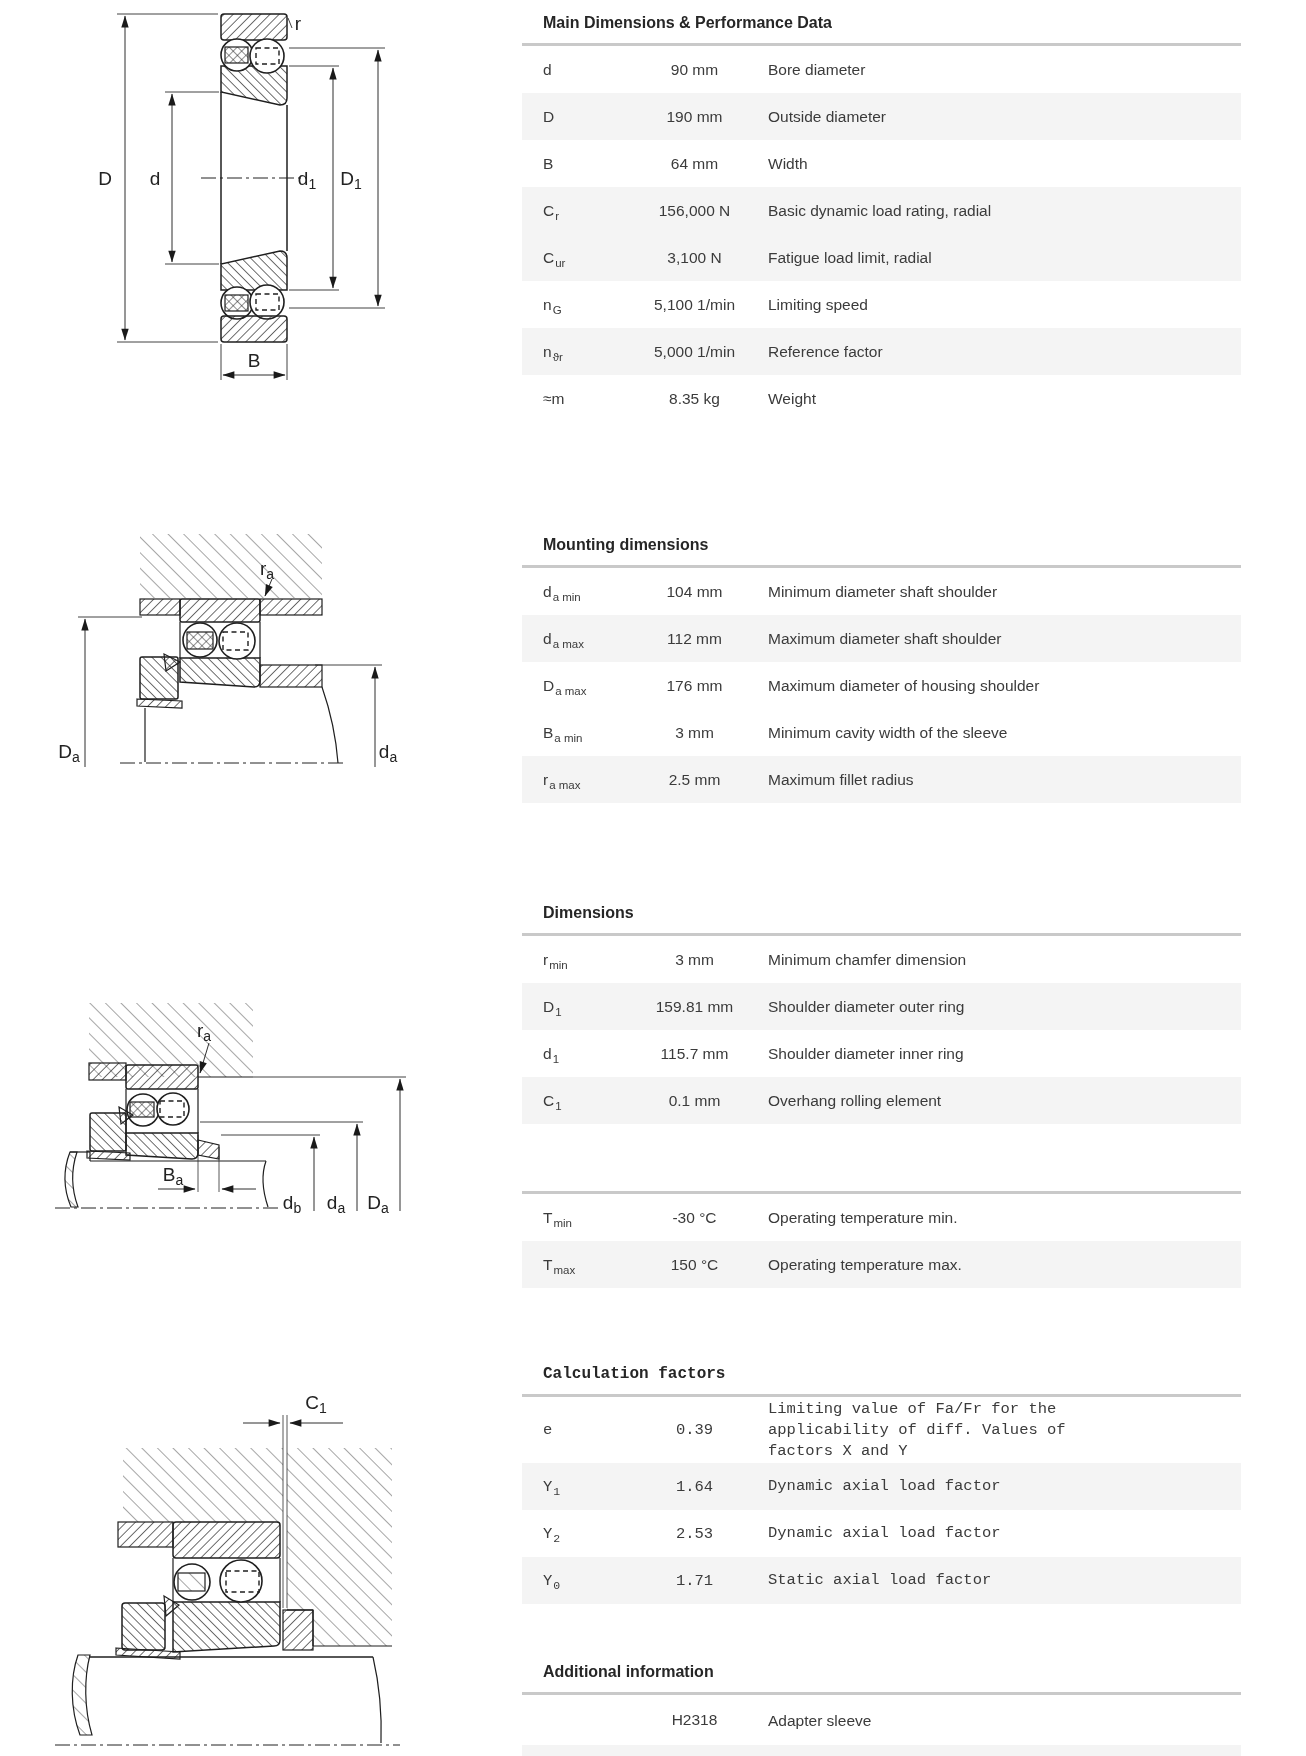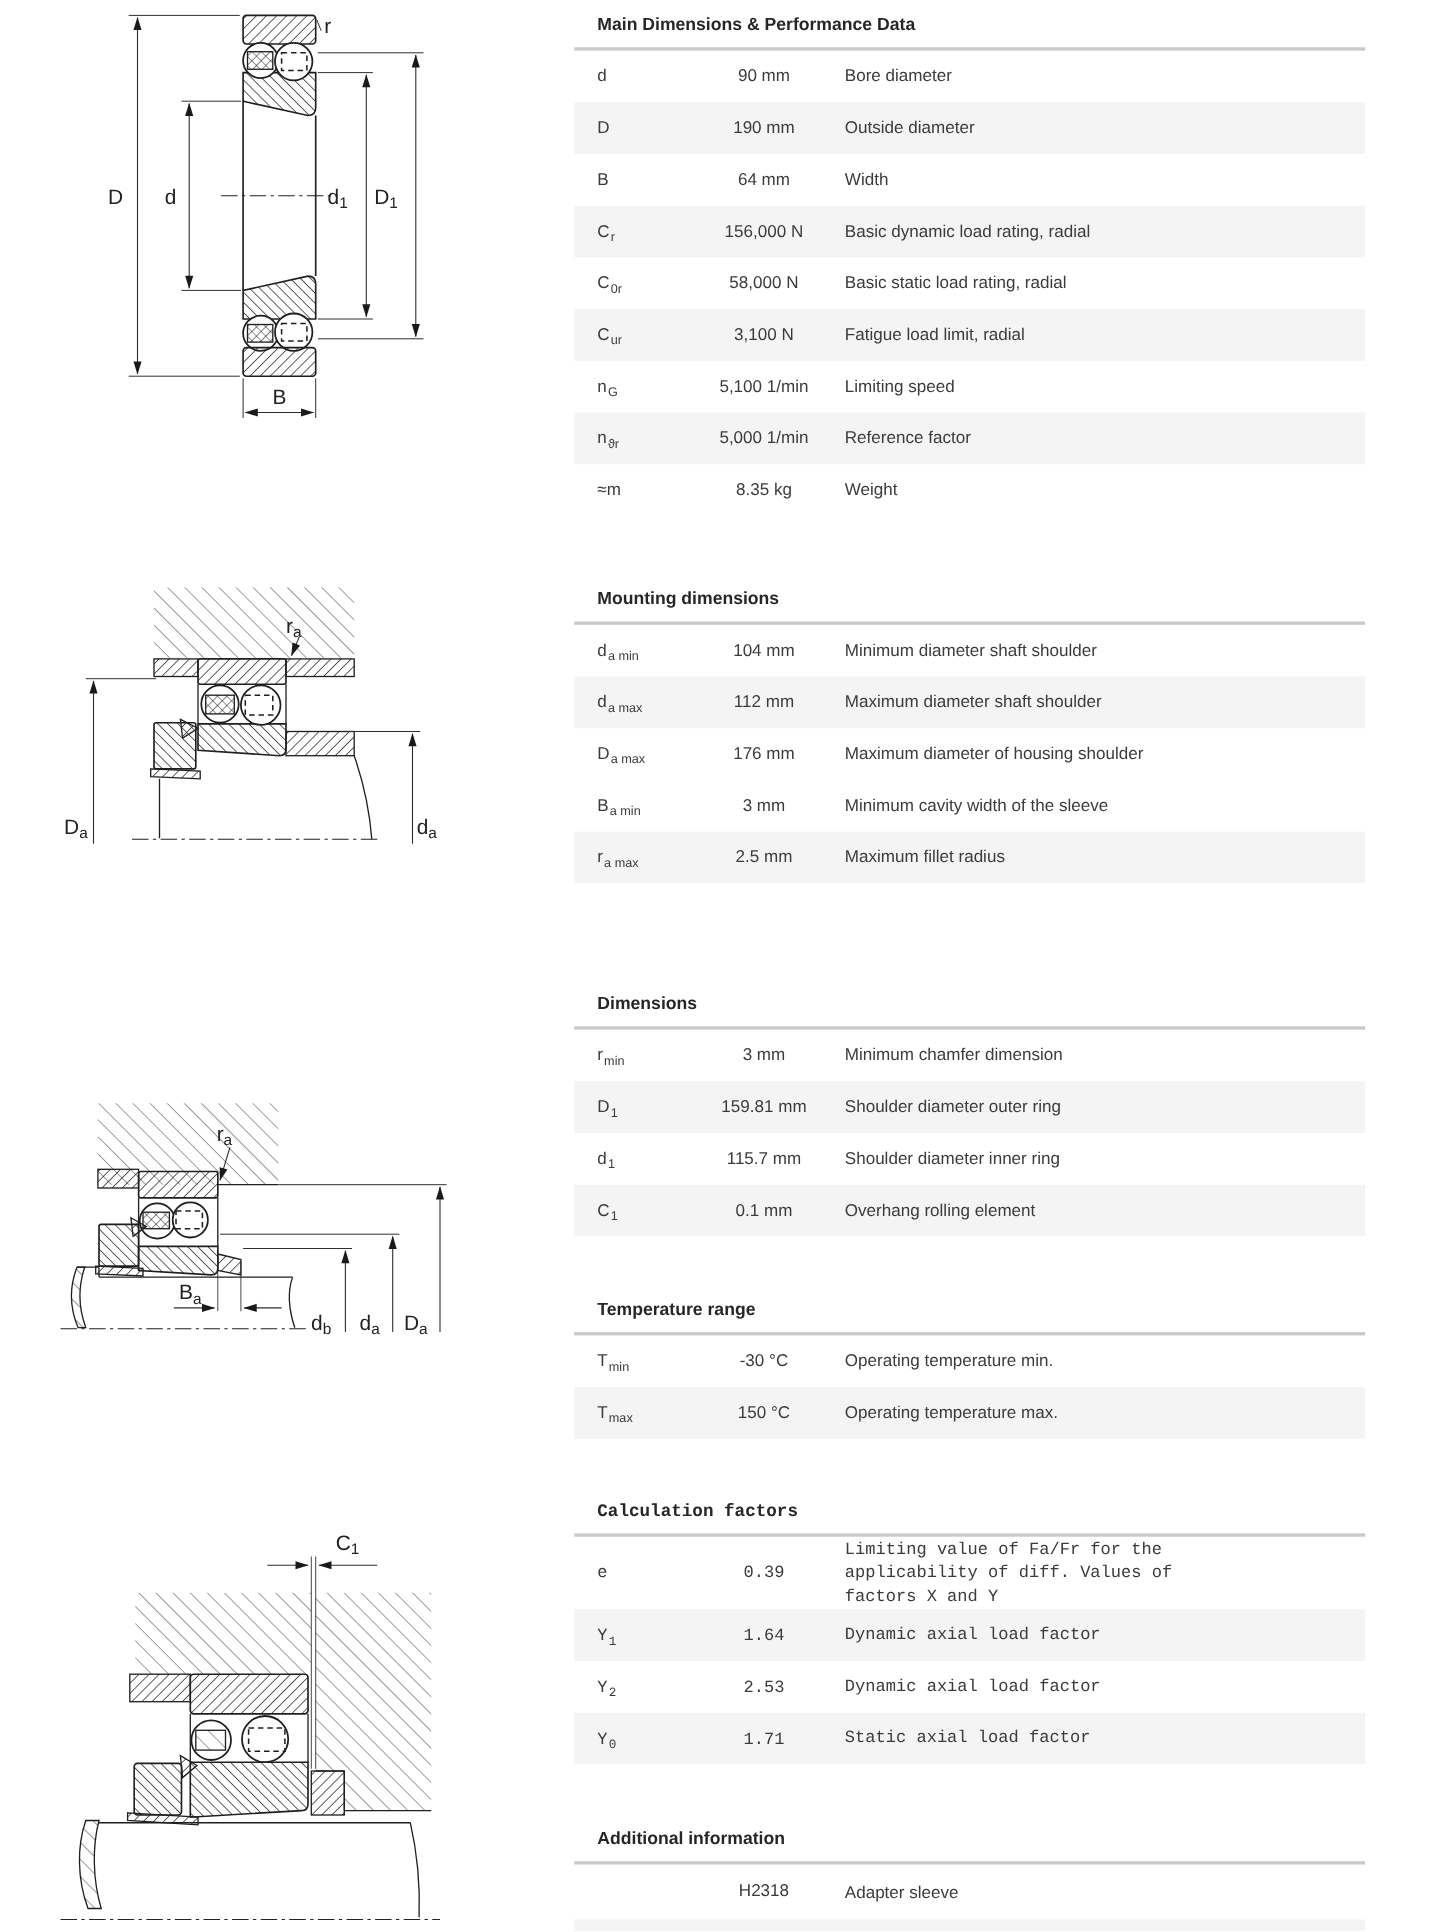--- a/index.html
+++ b/index.html
@@ -224,25 +224,20 @@
         <div class="row">
           <div class="c1"><span>B</span><span class="s"></span></div>
           <div class="c2">64 mm</div>
           <div class="c3">Width</div>
         </div>
         <div class="row alt">
           <div class="c1"><span>C</span><span class="s">r</span></div>
           <div class="c2">156,000 N</div>
           <div class="c3">Basic dynamic load rating, radial</div>
         </div>
-        <div class="row">
-          <div class="c1"><span>C</span><span class="s">0r</span></div>
-          <div class="c2">58,000 N</div>
-          <div class="c3">Basic static load rating, radial</div>
-        </div>
         <div class="row alt">
           <div class="c1"><span>C</span><span class="s">ur</span></div>
           <div class="c2">3,100 N</div>
           <div class="c3">Fatigue load limit, radial</div>
         </div>
         <div class="row">
           <div class="c1"><span>n</span><span class="s">G</span></div>
           <div class="c2">5,100 1/min</div>
           <div class="c3">Limiting speed</div>
         </div>
@@ -310,21 +305,20 @@
         </div>
         <div class="row alt">
           <div class="c1"><span>C</span><span class="s">1</span></div>
           <div class="c2">0.1 mm</div>
           <div class="c3">Overhang rolling element</div>
         </div>
       </div>
   </div>
 
   <div class="section" id="sec4" style="top:1181px;">
-    <h3>Temperature range</h3>
     <div class="tbl">
         <div class="row">
           <div class="c1"><span>T</span><span class="s">min</span></div>
           <div class="c2">-30 °C</div>
           <div class="c3">Operating temperature min.</div>
         </div>
         <div class="row alt">
           <div class="c1"><span>T</span><span class="s">max</span></div>
           <div class="c2">150 °C</div>
           <div class="c3">Operating temperature max.</div>

